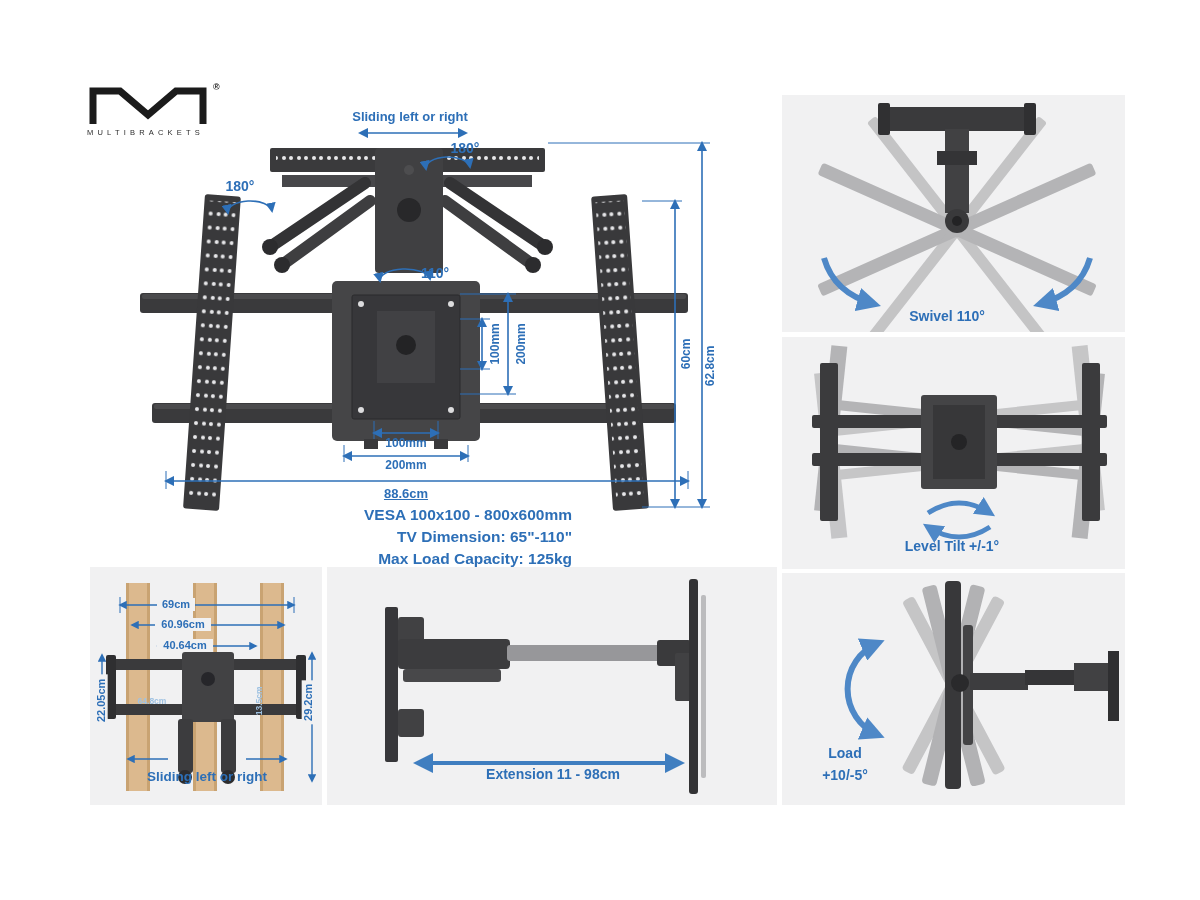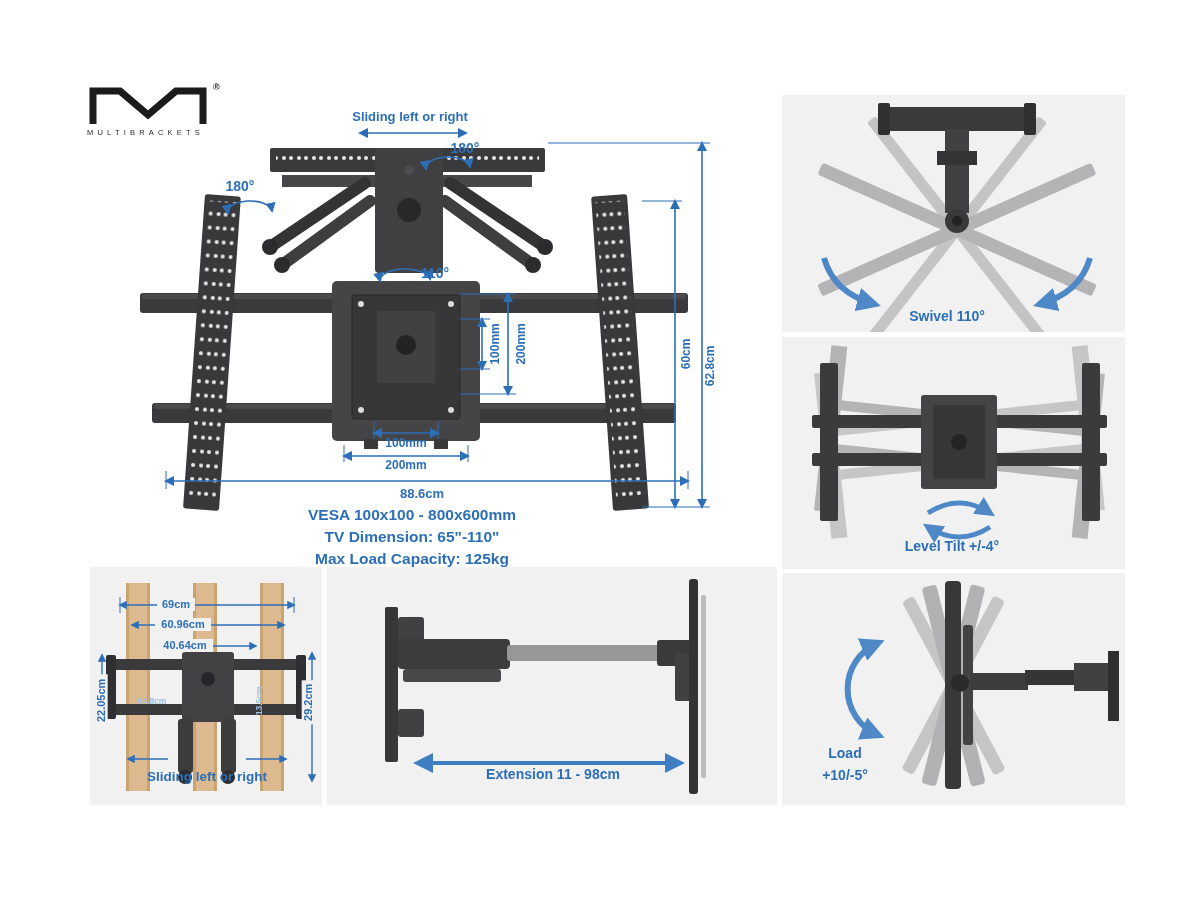--- a/index.html
+++ b/index.html
@@ -6,21 +6,21 @@
   body { background:#fff; font-family:"Liberation Sans", sans-serif; }
   #stage { position:relative; width:1200px; height:900px; background:#ffffff; overflow:hidden; }
   .panel { position:absolute; background:#f1f1f2; }
   .abs { position:absolute; }
   .lbl { position:absolute; color:#2d6fb7; font-weight:700; text-align:center; white-space:nowrap;
          font-size:13px; line-height:1.15; }
   .s12 { font-size:12px; } .s11 { font-size:11px; } .s14 { font-size:14px; }
   .s15 { font-size:14px; } .s8 { font-size:8.5px; }
   .v { transform:rotate(-90deg); transform-origin:center center; }
   .mask { background:#f1f1f2; padding:0 2px; }
-  .spec { font-size:15.5px; width:320px; }
+  .spec { font-size:15.5px; width:320px;text-align:right; }
   .brand { position:absolute; color:#2b2b2b; font-weight:400; font-size:7.5px; letter-spacing:4.2px; }
   .reg { position:absolute; color:#1b1b1b; font-size:9px; font-weight:700; }
   svg { display:block; }
 </style>
 </head>
 <body>
 
 <div id="stage">
 
   <svg class="abs" style="left:86px;top:84px;" width="124" height="40" viewBox="0 0 124 40">
@@ -295,30 +295,30 @@
 
   <div class="lbl" style="left:330px;top:110px;width:160px;">Sliding left or right</div>
   <div class="lbl s14" style="left:210px;top:178px;width:60px;">180°</div>
   <div class="lbl s14" style="left:435px;top:140px;width:60px;">180°</div>
   <div class="lbl s14" style="left:405px;top:265px;width:60px;">110°</div>
 
   <div class="lbl s12 v" style="left:469px;top:337px;width:54px;">100mm</div>
   <div class="lbl s12 v" style="left:495px;top:337px;width:54px;">200mm</div>
   <div class="lbl s12" style="left:356px;top:437px;width:100px;">100mm</div>
   <div class="lbl s12" style="left:356px;top:459px;width:100px;">200mm</div>
-  <div class="lbl" style="left:362px;top:487px;width:120px;">88.6cm</div>
+  <div class="lbl" style="left:346px;top:487px;width:120px;text-decoration:underline;">88.6cm</div>
   <div class="lbl s12 v" style="left:665px;top:347px;width:44px;">60cm</div>
   <div class="lbl s12 v" style="left:683px;top:359px;width:56px;">62.8cm</div>
 
   <div class="lbl spec" style="left:252px;top:506px;">VESA 100x100 - 800x600mm</div>
   <div class="lbl spec" style="left:252px;top:528px;">TV Dimension: 65"-110"</div>
   <div class="lbl spec" style="left:252px;top:550px;">Max Load Capacity: 125kg</div>
 
   <div class="lbl s15" style="left:867px;top:308px;width:160px;">Swivel 110°</div>
-  <div class="lbl s15" style="left:862px;top:538px;width:180px;">Level Tilt +/-4°</div>
+  <div class="lbl s15" style="left:862px;top:538px;width:180px;">Level Tilt +/-1°</div>
   <div class="lbl s15" style="left:795px;top:745px;width:100px;">Load</div>
   <div class="lbl s15" style="left:795px;top:767px;width:100px;">+10/-5°</div>
 
   <div class="lbl s11 mask" style="left:157px;top:598px;width:38px;">69cm</div>
   <div class="lbl s11 mask" style="left:155px;top:618px;width:56px;">60.96cm</div>
   <div class="lbl s11 mask" style="left:157px;top:639px;width:56px;">40.64cm</div>
   <div class="lbl s11 v mask" style="left:75px;top:694px;width:52px;">22.05cm</div>
   <div class="lbl s11 v mask" style="left:286px;top:696px;width:44px;">29.2cm</div>
   <div class="lbl s8" style="left:127px;top:697px;width:50px;color:#9fc2e2;text-align:center;">64.8cm</div>
   <div class="lbl s8 v" style="left:241px;top:696px;width:38px;color:#9fc2e2;">13.5cm</div>

